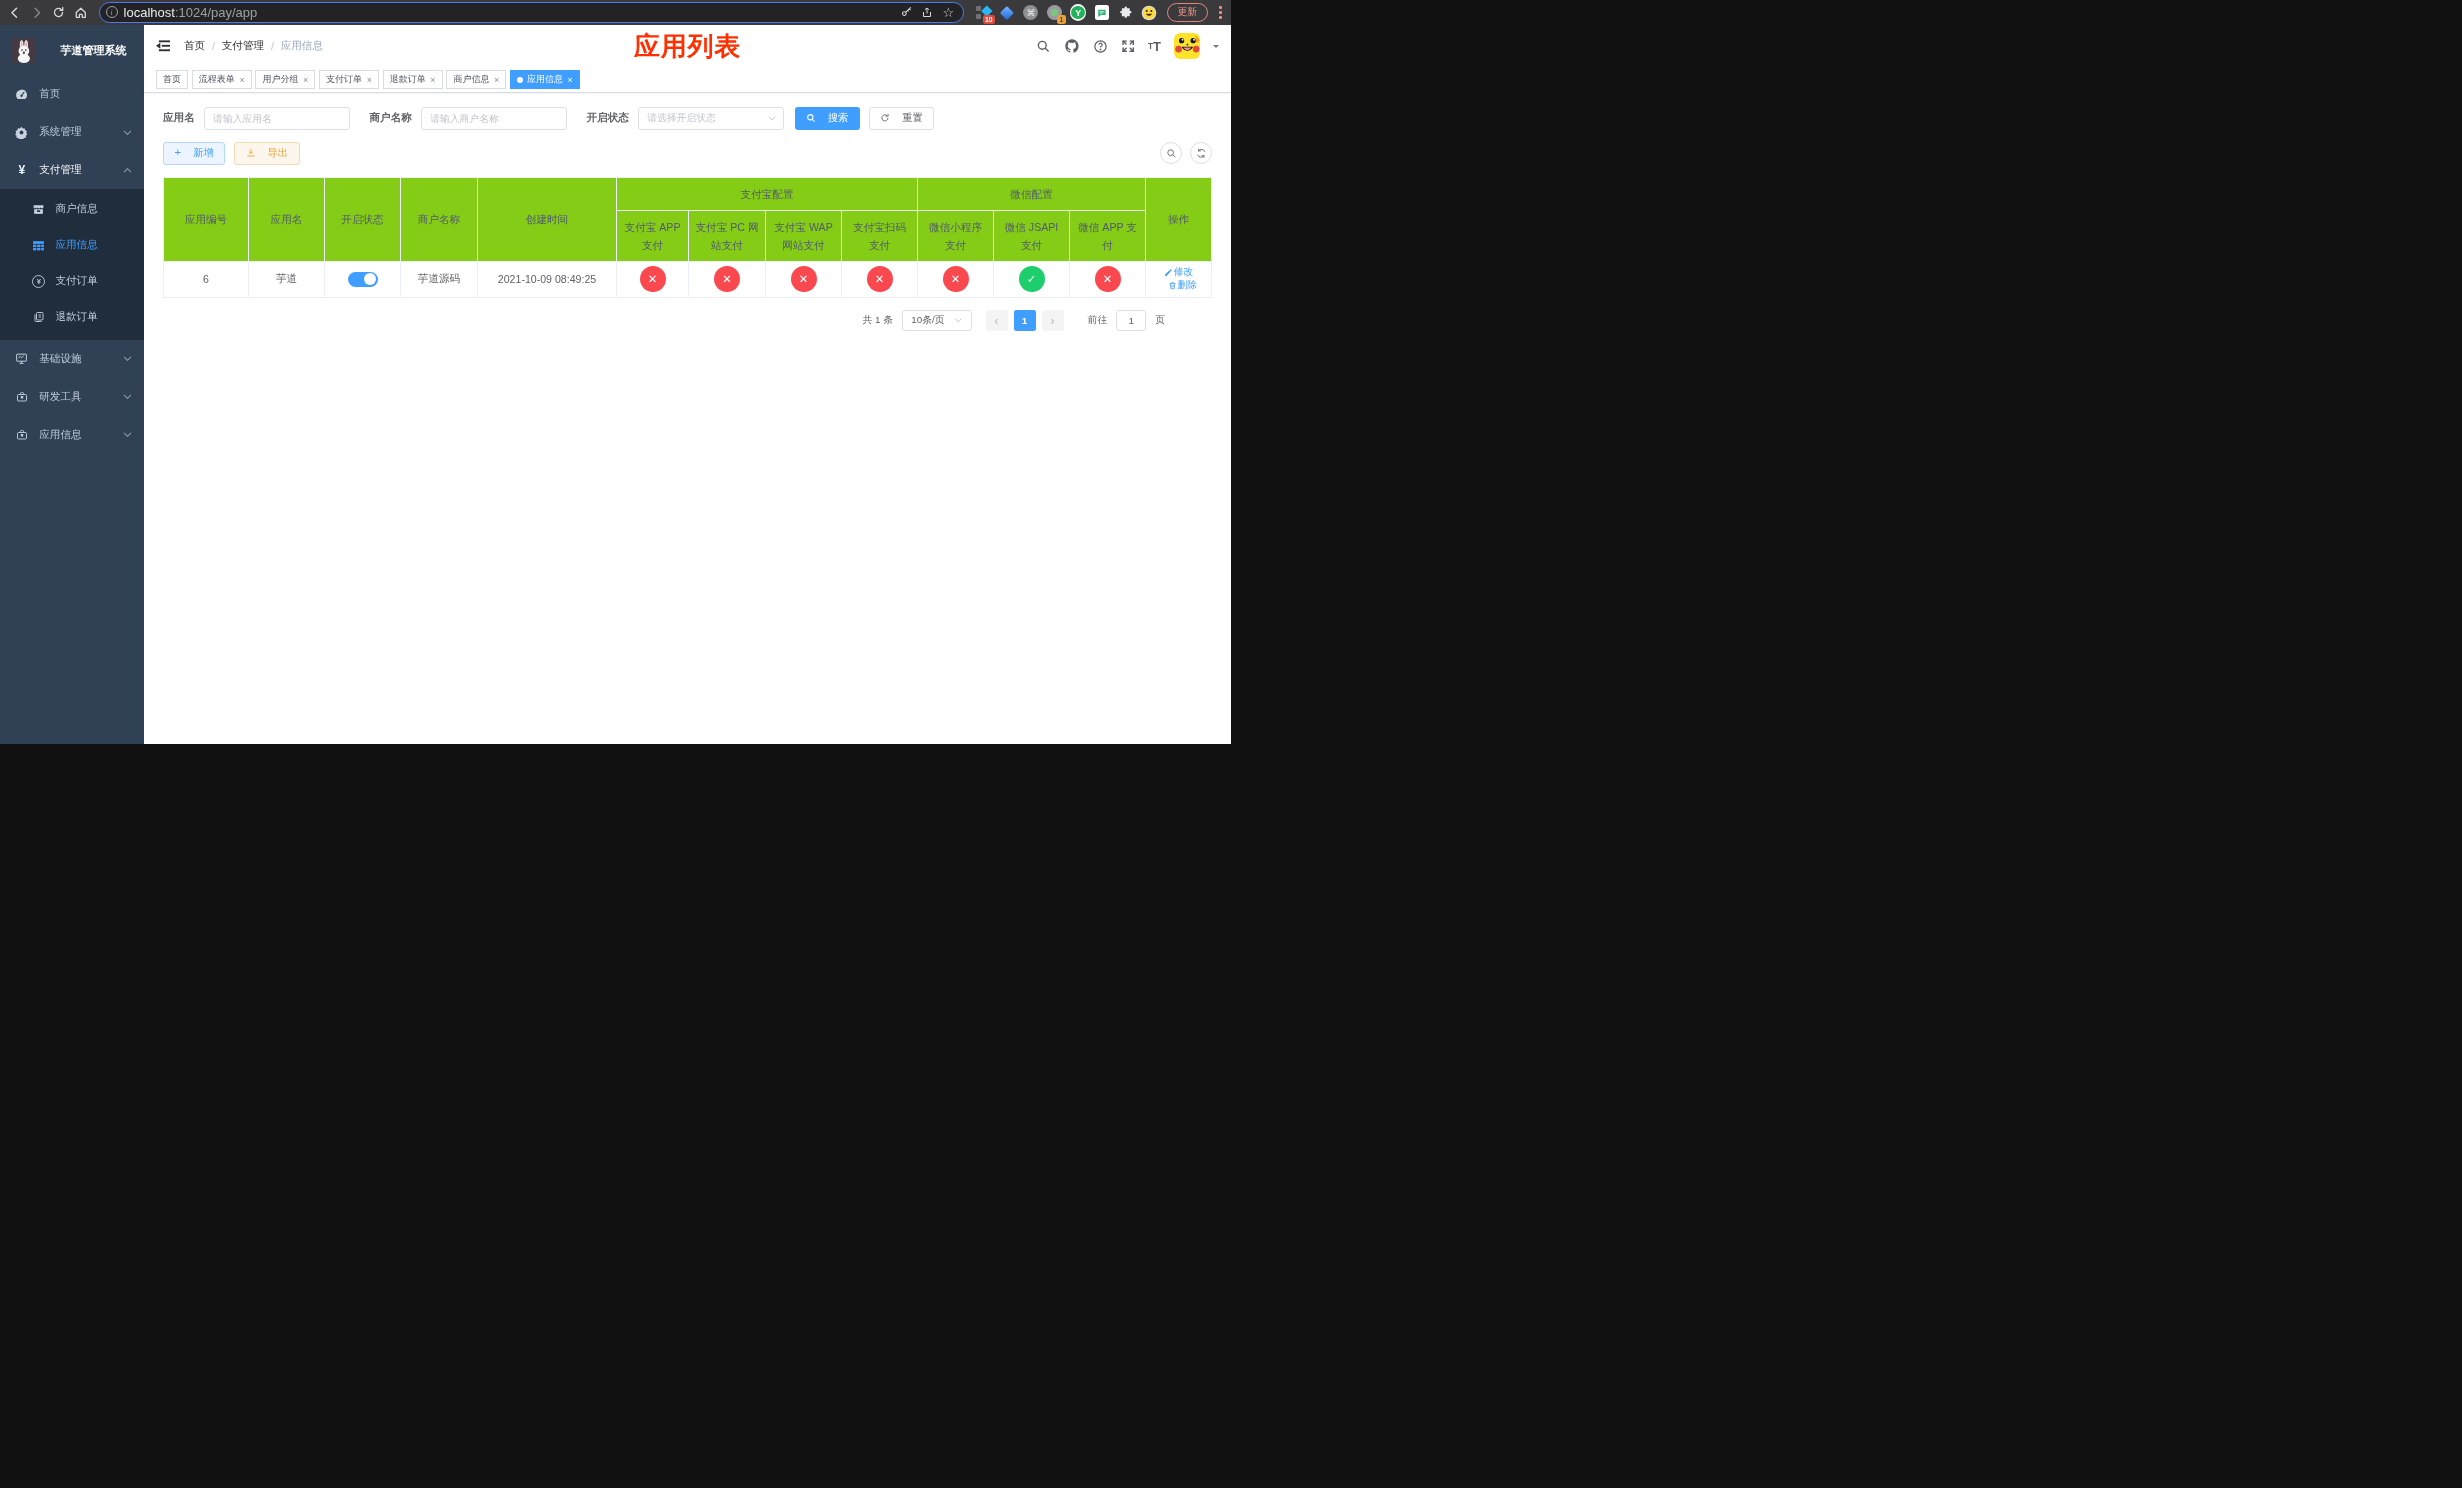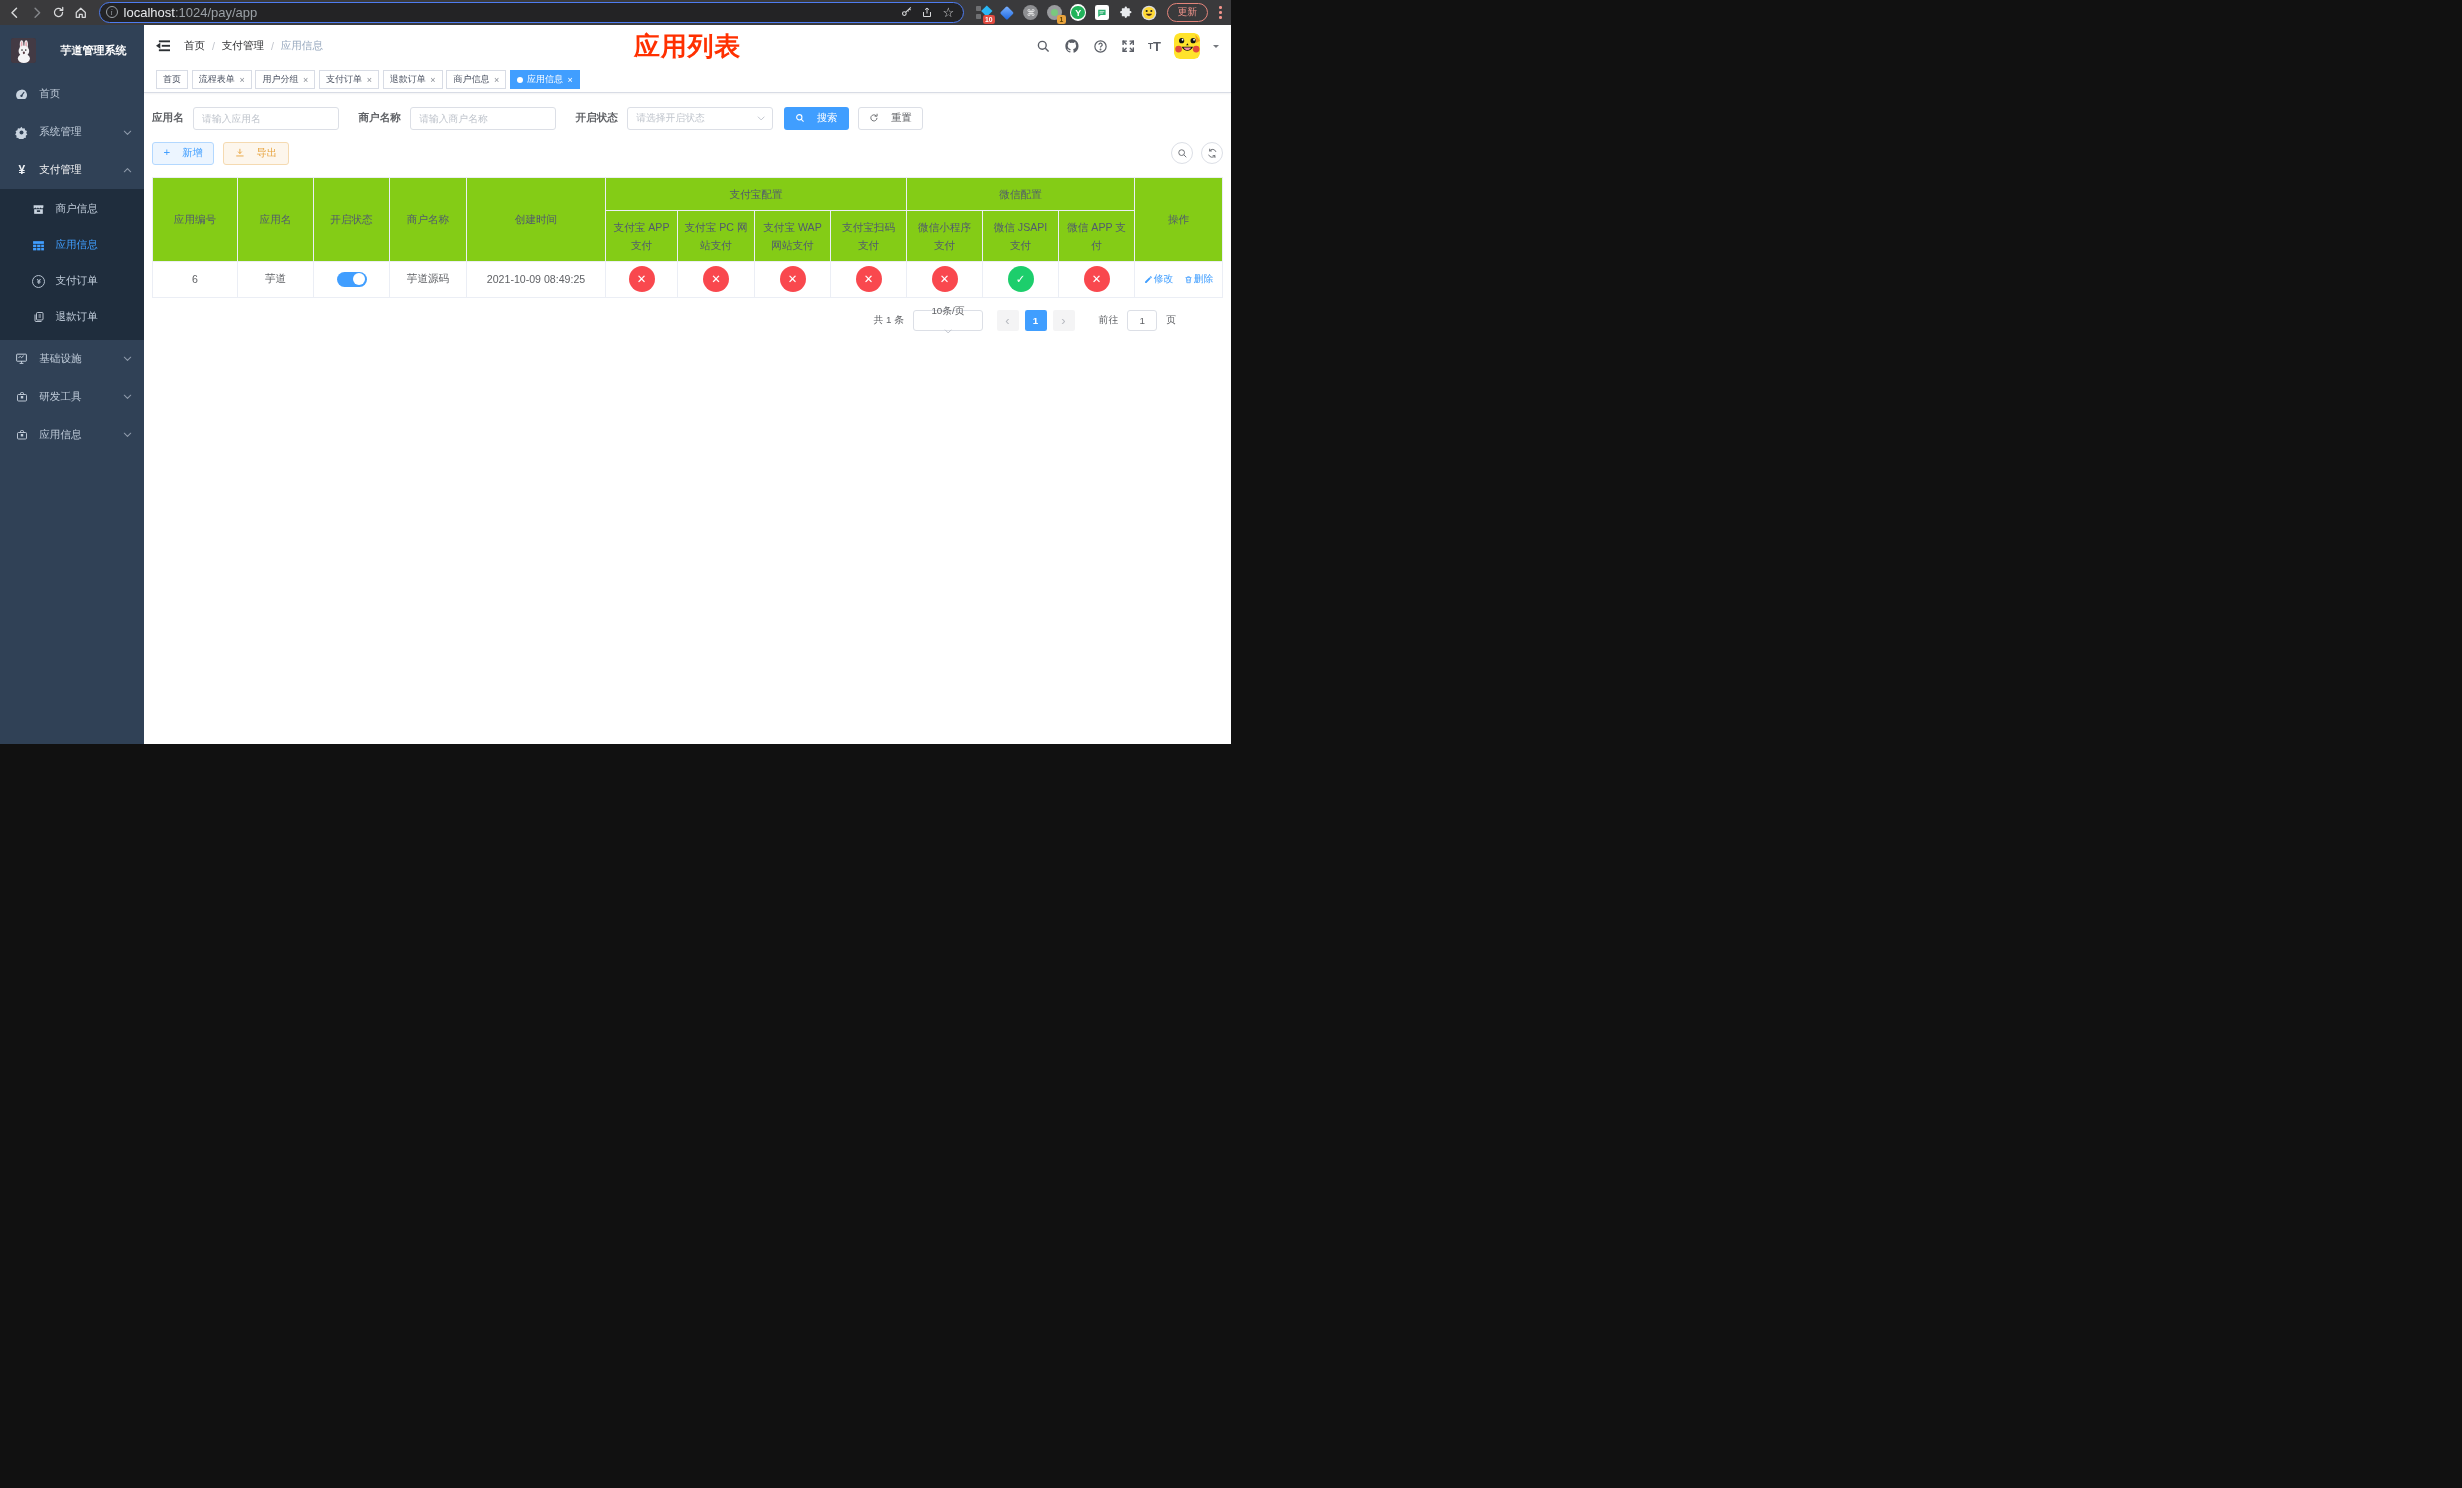--- a/index.html
+++ b/index.html
@@ -74,21 +74,21 @@
 
   .tagsbar { height:26px; display:flex; align-items:center; gap:3.8px; padding:0 12px; border-bottom:0.8px solid #d8dce5;
              box-shadow:0 0.8px 2.3px rgba(0,21,41,.08); }
   .tag { height:19.7px; display:inline-flex; align-items:center; gap:3.8px; border:0.8px solid #d8dce5; background:#fff;
          color:#495060; font-size:9px; padding:0 6px; cursor:pointer; white-space:nowrap; }
   .tag .tclose { color:#8a8f97; font-size:9px; margin-left:0.8px; }
   .tag.active { background:#409eff; border-color:#409eff; color:#fff; }
   .tag.active .tclose { color:#fff; }
   .tag .dot { width:6px; height:6px; border-radius:50%; background:#fff; }
 
-  .content { flex:1; padding:9px 8px 0; }
+  .content { flex:1; padding:9px 19px 0; }
 
   
   .filter-row { display:flex; align-items:center; font-size:10.6px; color:#606266; height:32px; }
   .f-label { font-weight:700; margin-right:9px; white-space:nowrap; }
   .f-group { display:flex; align-items:center; margin-right:19.7px; }
   .f-input { width:146px; height:23px; border:0.8px solid #dcdfe6; border-radius:3px; padding:0 8.3px; font-size:9.8px;
              color:#606266; background:#fff; outline:none; }
   .f-input::placeholder { color:#bfc4cc; }
   .f-select { width:146px; height:23px; border:0.8px solid #dcdfe6; border-radius:3px; padding:0 6.8px 0 8.3px; font-size:9.8px;
               color:#bfc4cc; background:#fff; display:flex; align-items:center; justify-content:space-between; cursor:pointer; }
@@ -118,21 +118,21 @@
   .switch { width:30px; height:15px; border-radius:7.6px; background:#409eff; position:relative; display:inline-block;
             vertical-align:middle; cursor:pointer; }
   .switch::after { content:""; position:absolute; right:1.5px; top:1.5px; width:12px; height:12px; border-radius:50%; background:#fff; }
   .op-link { color:#409eff; font-size:9.8px; display:inline-flex; align-items:center; gap:1px; cursor:pointer; white-space:nowrap; }
   .op-link + .op-link { margin-left:7.6px; }
 
   
   .pagination { display:flex; align-items:center; justify-content:flex-end; gap:9px; margin-top:12px; font-size:9.8px;
                 color:#606266; padding-right:47px; }
   .psel { width:70px; height:21px; border:0.8px solid #dcdfe6; border-radius:3px; display:flex; align-items:center;
-          justify-content:center; gap:9.8px; cursor:pointer; background:#fff;flex-direction:column; }
+          justify-content:center; gap:9.8px; cursor:pointer; background:#fff; }
   .psel .sel-caret, .f-select .sel-caret { display:flex; color:#c0c4cc; }
   .pbtn { width:22px; height:21px; background:#f4f4f5; border-radius:2.3px; display:flex; align-items:center; justify-content:center;
           color:#b7bac0; font-size:13px; cursor:pointer; }
   .pcur { width:22px; height:21px; background:#409eff; color:#fff; border-radius:2.3px; display:flex; align-items:center;
           justify-content:center; font-weight:700; cursor:pointer; }
   .pgroup { display:flex; gap:6px; align-items:center; margin:0 4.5px; }
   .goto-input { width:30px; height:21px; border:0.8px solid #dcdfe6; border-radius:3px; text-align:center; font-size:9.8px;
                 color:#606266; outline:none; }
   svg { display:block; }
 </style>

